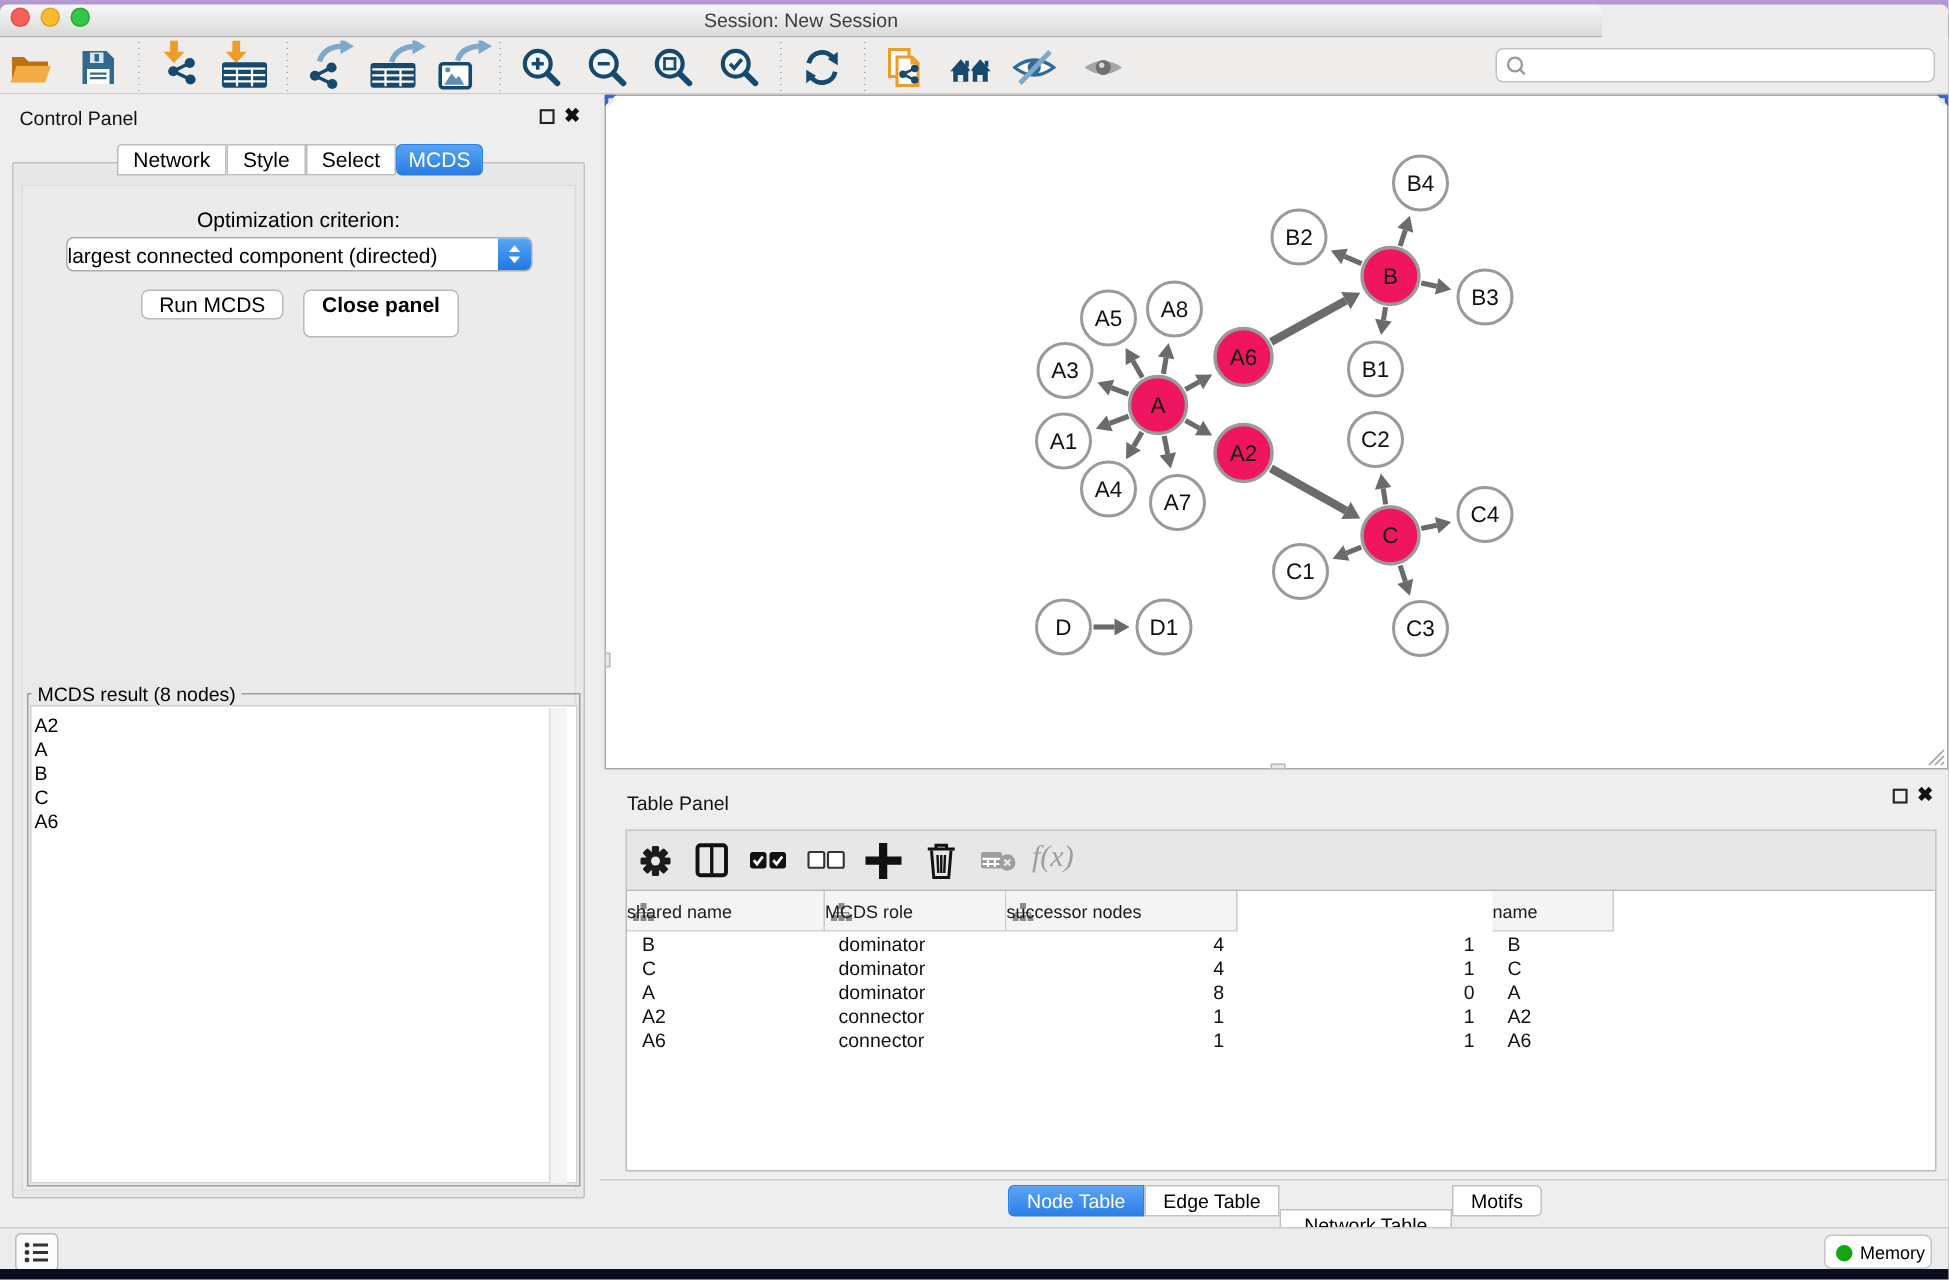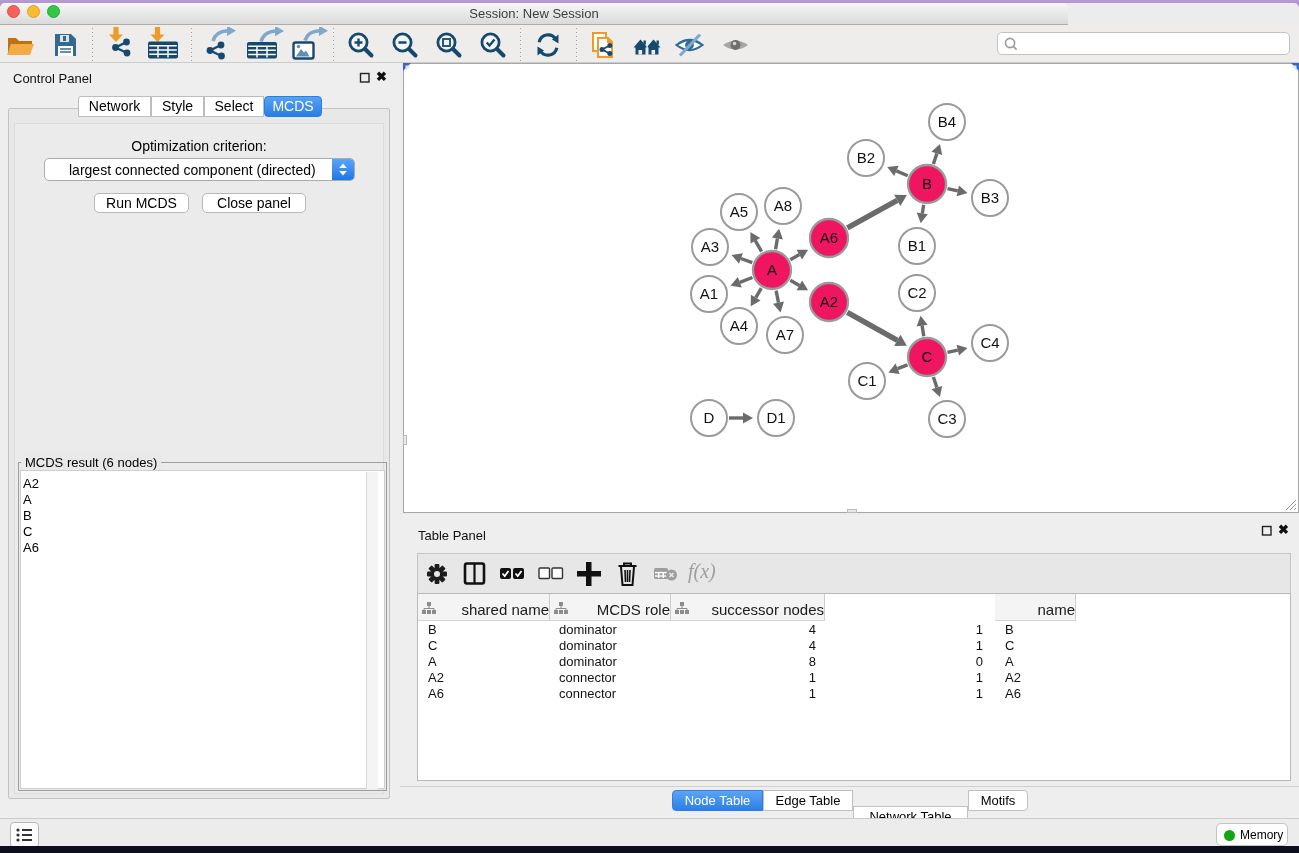--- a/index.html
+++ b/index.html
@@ -56,21 +56,21 @@
   #netcanvas { position:absolute; left:0; top:24px; width:894px; height:424px; background:#fff; }
   
   #tpanel { position:absolute; left:400px; top:452px; width:899px; height:303px; background:#eeeeee; }
   #tpanel .hdr { position:absolute; left:18px; top:13px; font-size:13px; color:#111; }
   #ttool { position:absolute; left:17px; top:38px; width:874px; height:40px;
     background:#e7e7e7; border:1px solid #c5c5c5; border-bottom:none; }
   #ttable { position:absolute; left:17px; top:78px; width:874px; height:188px;
     background:#ffffff; border:1px solid #b9b9b9; font-size:12px; }
   .thcell { position:absolute; top:0; height:27px; background:#f4f4f4;
     border-right:1px solid #cccccc; border-bottom:1px solid #d4d4d4; }
-  .thlabel { position:absolute; top:7px; width:100%; text-align:right; font-size:15px; color:#1a1a1a; }
+  .thlabel { position:absolute; top:7px; width:100%; text-align:left; font-size:12px; color:#1a1a1a; }
   .trow { position:absolute; height:16px; font-size:13px; color:#111; }
   .tabbar { position:absolute; top:275px; height:21px; }
   .btab { position:absolute; top:0; height:21px; background:#fff; border:1px solid #c0c0c0;
     font-size:13px; text-align:center; line-height:19px; color:#000; }
   .btabsel { background:linear-gradient(180deg,#5ba4f5,#2c7fe6); color:#fff; border-color:#2c7fe6; }
   
   #statusbar { position:absolute; left:0; top:815px; width:1299px; height:28px;
     background:#ececec; border-top:1px solid #cccccc; }
   #memorybtn { position:absolute; left:1216px; top:4px; width:72px; height:23px;
     background:#fdfdfd; border:1px solid #c4c4c4; border-radius:5px; font-size:12px; color:#000; }
@@ -238,30 +238,30 @@
           </svg>
           <div style="position:absolute;left:376px;top:6px;font-size:13px;font-weight:bold;color:#111;">✖</div>
       <div class="tab" style="left:78px; width:73px; border-radius:3px 0 0 0;">Network</div>
       <div class="tab" style="left:151px; width:53px;">Style</div>
       <div class="tab" style="left:204px; width:60px;">Select</div>
       <div class="tab tabsel" style="left:264px; width:58px;">MCDS</div>
       <div id="cpbox">
         <div id="cpinner"></div>
         <div style="position:absolute;left:0;top:29px;width:100%;text-align:center;font-size:14px;color:#000;">Optimization criterion:</div>
 <div style="position:absolute;left:35px;top:49px;width:311px;height:23px;background:#fff;border:1px solid #ababab;border-radius:5px;">
-              <div style="position:absolute;left:24px;top:3px;font-size:14px;color:#000;">largest connected component (directed)</div>
+              <div style="position:absolute;left:0;top:3px;font-size:14px;color:#000;">largest connected component (directed)</div>
               <div style="position:absolute;right:0;top:0;width:22px;height:21px;border-radius:0 4px 4px 0;background:linear-gradient(180deg,#59a5f6,#2076e5);"><svg width="22" height="21">
                   <polygon points="11,4.5 7.2,9 14.8,9" fill="#fff"></polygon>
                   <polygon points="11,16.5 7.2,12 14.8,12" fill="#fff"></polygon>
                 </svg></div>
             </div>
         <div class="btn" style="left:85px; top:84px; width:95px; height:20px; line-height:18px;">Run MCDS</div>
-        <div class="btn" style="left:193px; top:84px; width:104px; height:20px; line-height:18px;">Close panel</div>
+        <div class="btn" style="left:193px; top:84px; width:104px; height:32px; line-height:18px;font-weight:bold;">Close panel</div>
         <div id="grpbox">
-          <div id="grptitle">MCDS result (6 nodes)</div>
+          <div id="grptitle">MCDS result (8 nodes)</div>
           <div id="grplist">
             <div style="position:absolute;left:2px;top:5px;">A2</div>
             <div style="position:absolute;left:2px;top:21px;">A</div>
             <div style="position:absolute;left:2px;top:37px;">B</div>
             <div style="position:absolute;left:2px;top:53px;">C</div>
             <div style="position:absolute;left:2px;top:69px;">A6</div>
             <div id="grpscroll"></div>
           </div>
         </div>
       </div>

